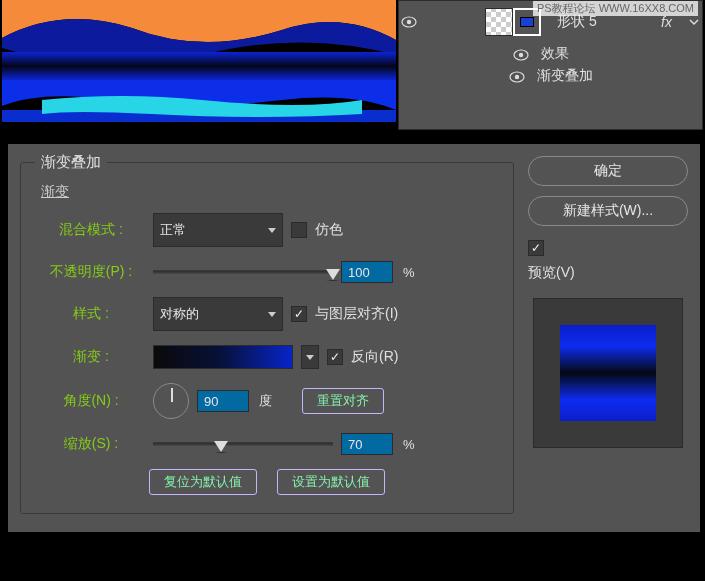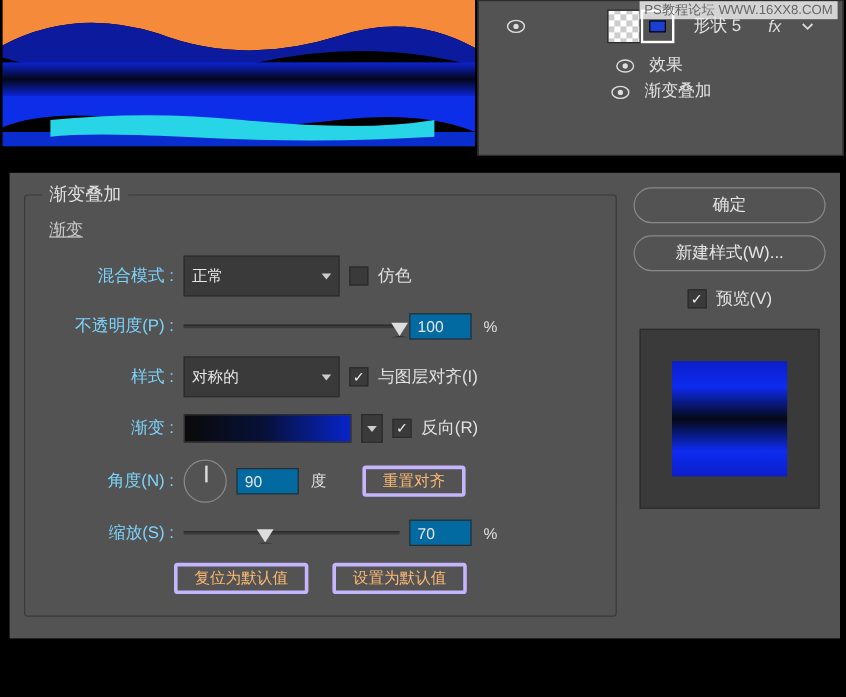--- a/index.html
+++ b/index.html
@@ -33,21 +33,21 @@
     border: 1px solid #2b2b2b;
   }
   .watermark {
     position: absolute; right: 4px; top: 0;
     font-size: 11px; color: #666; background: rgba(255,255,255,0.75);
     padding: 0 4px;
     font-family: Arial, sans-serif;
   }
   .layer-row {
     display: flex; align-items: center;
-    gap: 8px; padding: 4px 23px;
+    gap: 8px; padding: 4px 2px;
     height: 42px;
   }
   .eye {
     width: 16px; height: 12px;
     position: relative;
     cursor: pointer;
   }
   .eye svg { width: 100%; height: 100%; }
   .thumb-stack { display: flex; gap: 0; margin-left: 60px; }
   .thumb {
@@ -106,21 +106,21 @@
   .sub-title {
     font-size: 14px; color: #ccc; margin: 2px 0 12px 4px; text-decoration: underline;
   }
 
   .form-row {
     display: flex; align-items: center;
     margin-bottom: 14px;
     gap: 8px;
   }
   .label {
-    width: 108px; text-align: right; color: #7dd3fc;
+    width: 108px; text-align: center; color: #84cc16;
     font-size: 14px;
   }
   .select {
     background: #3a3a3a;
     border: 1px solid #2b2b2b;
     color: #e6e6e6;
     height: 24px;
     padding: 16px 6px;
     display: flex; align-items: center; justify-content: space-between;
     min-width: 120px;
@@ -214,24 +214,24 @@
     border: 1px solid #8a8a8a;
     border-radius: 16px;
     height: 30px;
     padding: 0 18px;
     color: #e6e6e6;
     font-size: 14px;
     cursor: pointer;
     display: inline-flex; align-items: center; justify-content: center;
   }
   .btn-sm {
-    border: 3px solid #c4b5fd;
+    border: 1px solid #c4b5fd;
     background: #535353;
     height: 26px; padding: 0 14px;
-    color: #fdba74; font-size: 13px;
+    color: #86efac; font-size: 13px;
     cursor: pointer;
     border-radius: 3px;
   }
   .btn-row {
     display: flex; gap: 20px; justify-content: center;
     margin-top: 10px;
   }
 
   .preview-box {
     width: 150px; height: 150px;
@@ -241,21 +241,21 @@
     display: flex; align-items: center; justify-content: center;
     align-self: center;
   }
   .preview-inner {
     width: 96px; height: 96px;
     background: linear-gradient(180deg,#0b1ec9 0%,#0d2cf0 22%,#050814 50%,#0d2cf0 78%,#0b1ec9 100%);
   }
 
   .right-col .btn { width: 100%; }
 
-  .prev-row { display: flex; align-items: center; gap: 8px; justify-content: center; margin-top: 4px;}
+  .prev-row { display: flex; align-items: flex-start; gap: 8px; justify-content: center; margin-top: 4px; flex-direction: column;}
 </style>
 </head>
 <body>
 
 <div class="canvas-area">
   <div class="illus">
     <svg viewBox="0 0 394 122" xmlns="http://www.w3.org/2000/svg">
       <rect x="0" y="0" width="394" height="122" fill="#000"></rect>
       <path d="M0 0 H394 V40 Q340 10 280 30 Q200 55 130 28 Q60 6 0 38 Z" fill="#f58a3a"></path>
       <path d="M0 38 Q60 6 130 28 Q200 55 280 30 Q340 10 394 40 V55 Q300 30 200 55 Q90 75 0 48 Z" fill="#0c1a9e"></path>

